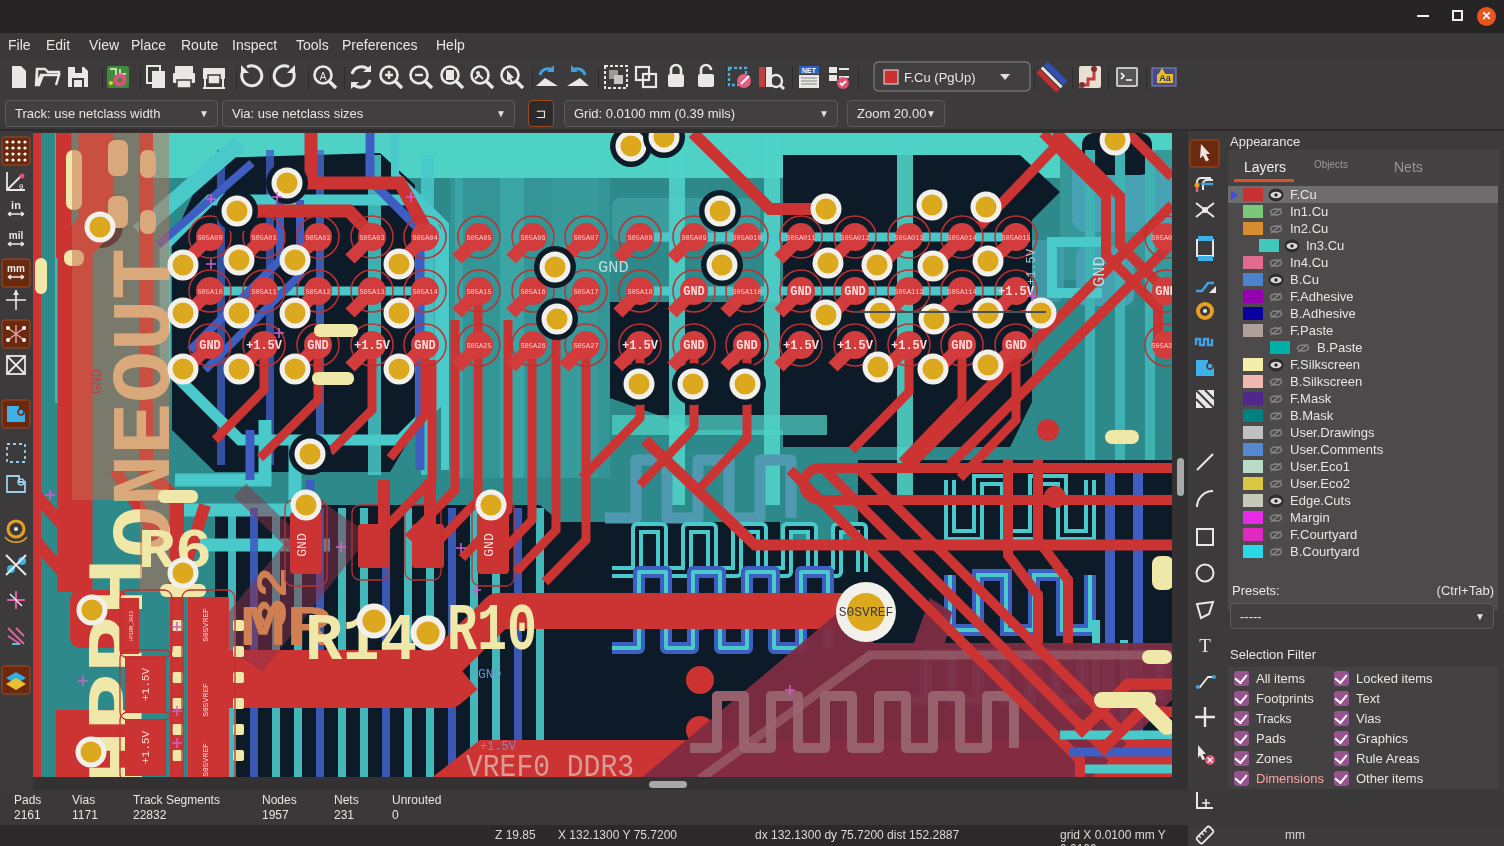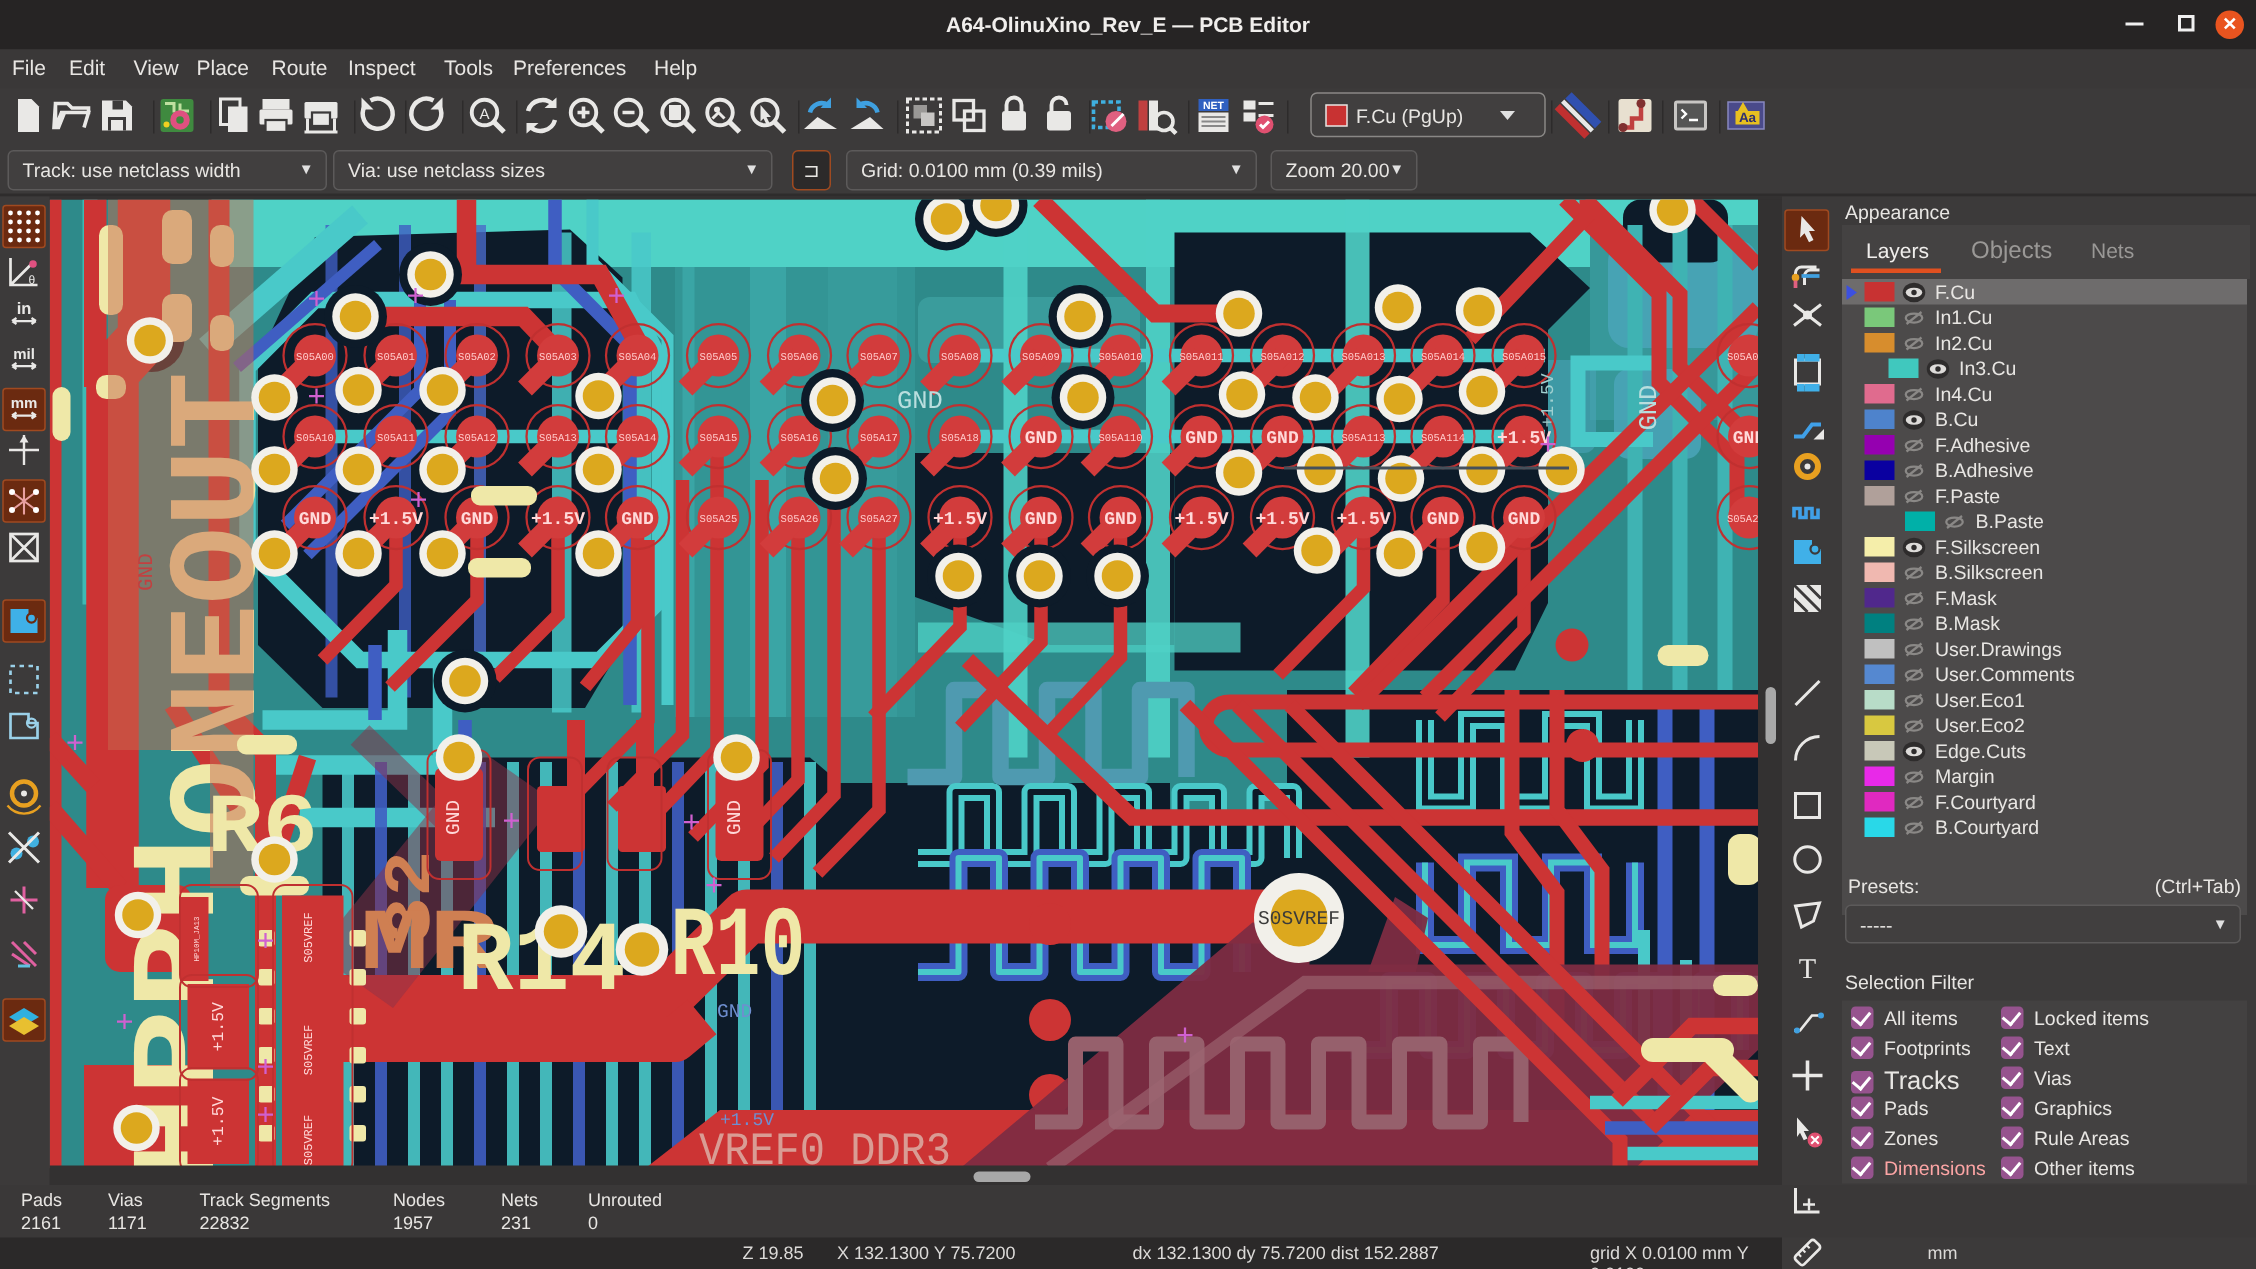--- a/index.html
+++ b/index.html
@@ -13,21 +13,20 @@
 .main { position:absolute; left:0; top:131px; width:1504px; height:659px; background:#333131; }
 .lefttb { position:absolute; left:0; top:131px; width:33px; height:659px; background:#3c3a3a; }
 .righttb { position:absolute; left:1188px; top:131px; width:34px; height:659px; background:#3c3a3a; z-index:4; }
 .panel { position:absolute; left:1222px; top:131px; width:282px; height:659px; background:#3c3a3a; }
 .status1 { position:absolute; left:0; top:790px; width:1504px; height:35px; background:#3a3838; color:#e8e6e3; font-size:12px; }
 .status2 { position:absolute; left:0; top:825px; width:1188px; height:21px; background:#2b2929; color:#dcdad8; font-size:12px; }
 .cb { width:15px; height:15px; background:#96538e; border-radius:3px; display:inline-block; position:relative; margin-right:7px; vertical-align:-3px; }
 .cb:after { content:""; position:absolute; left:3px; top:1px; width:6px; height:9px; border:solid #fff; border-width:0 2px 2px 0; transform:rotate(40deg); }
 </style></head><body>
 <div class="titlebar">
-    <div class="title">A64-OlinuXino_Rev_E — PCB Editor</div>
     <div style="position:absolute;right:75px;top:15px;width:12px;height:2px;background:#f0f0f0"></div>
     <div style="position:absolute;right:41px;top:10px;width:11px;height:11px;border:2px solid #f0f0f0"></div>
     <div style="position:absolute;right:8px;top:7px;width:19px;height:19px;border-radius:50%;background:#e9541f;color:#fff;font-size:12px;font-weight:bold;text-align:center;line-height:19px">✕</div>
   </div>
 <div class="menubar">
     <span style="left:8px">File</span>
     <span style="left:46px">Edit</span>
     <span style="left:89px">View</span>
     <span style="left:131px">Place</span>
     <span style="left:181px">Route</span>
@@ -907,21 +906,21 @@
           <rect x="-9" y="-4" width="18" height="8" rx="2" fill="none" stroke="#e9e8e6" stroke-width="1.8"></rect>
           <path d="M-5,-4 v3 M-1,-4 v3 M3,-4 v3" stroke="#e9e8e6" stroke-width="1.4"></path>
         </g>
       </g>
     </svg>
   </div>
 <div class="panel">
     <div style="position:absolute;left:8px;top:3px;font-size:13px;color:#e8e6e3">Appearance</div>
     <div style="position:absolute;left:6px;top:19px;right:4px;height:36px;background:#444242"></div>
     <div style="position:absolute;left:22px;top:28px;font-size:14px;color:#f0eeec">Layers</div>
-    <div style="position:absolute;left:92px;top:28px;font-size:16px;color:#9a9896">Objects</div>
+    <div style="position:absolute;left:92px;top:28px;font-size:10px;color:#9a9896">Objects</div>
     <div style="position:absolute;left:172px;top:28px;font-size:14px;color:#9a9896">Nets</div>
     <div style="position:absolute;left:12px;top:48px;width:60px;height:3px;background:#e05020"></div>
     <div style="position:absolute;left:6px;top:55px;width:270px;height:424px;background:#4c4a4a;overflow:hidden">
       <div style="position:absolute;left:0;top:0px;width:270px;height:17px;background:#6e6c6c;">
         <div style="position:absolute;left:3px;top:4px;width:0;height:0;border-left:7px solid #3c50e0;border-top:5px solid transparent;border-bottom:5px solid transparent"></div>
         <div style="position:absolute;left:15px;top:2px;width:20px;height:13px;background:#c83232"></div>
         <svg width="16" height="14" style="position:absolute;left:40px;top:2px">
           <ellipse cx="8" cy="7" rx="7.5" ry="6.5" fill="#2e2c2c"></ellipse>
           <ellipse cx="8" cy="7" rx="5.5" ry="3.2" fill="#dddbd9"></ellipse>
           <circle cx="8" cy="7" r="1.8" fill="#2e2c2c"></circle>
@@ -1103,21 +1102,21 @@
     </div>
     <div style="position:absolute;left:10px;top:452px;font-size:13px;color:#e8e6e3">Presets:</div>
     <div style="position:absolute;right:10px;top:452px;font-size:13px;color:#e8e6e3">(Ctrl+Tab)</div>
     <div class="dd" style="left:8px;top:472px;width:264px;height:26px">-----<span class="caret">▼</span></div>
     <div style="position:absolute;left:8px;top:516px;font-size:13px;color:#e8e6e3">Selection Filter</div>
     <div style="position:absolute;left:6px;top:536px;width:270px;height:122px;background:#434141"></div>
     <div style="position:absolute;left:12px;top:540px;font-size:13px;color:#e8e6e3"><span class="cb"></span>All items</div>
     <div style="position:absolute;left:112px;top:540px;font-size:13px;color:#e8e6e3"><span class="cb"></span>Locked items</div>
     <div style="position:absolute;left:12px;top:560px;font-size:13px;color:#e8e6e3"><span class="cb"></span>Footprints</div>
     <div style="position:absolute;left:112px;top:560px;font-size:13px;color:#e8e6e3"><span class="cb"></span>Text</div>
-    <div style="position:absolute;left:12px;top:580px;font-size:17px;color:#e8e6e3"><span class="cb"></span>Tracks</div>
+    <div style="position:absolute;left:12px;top:580px;font-size:12px;color:#e8e6e3"><span class="cb"></span>Tracks</div>
     <div style="position:absolute;left:112px;top:580px;font-size:13px;color:#e8e6e3"><span class="cb"></span>Vias</div>
     <div style="position:absolute;left:12px;top:600px;font-size:13px;color:#e8e6e3"><span class="cb"></span>Pads</div>
     <div style="position:absolute;left:112px;top:600px;font-size:13px;color:#e8e6e3"><span class="cb"></span>Graphics</div>
     <div style="position:absolute;left:12px;top:620px;font-size:13px;color:#e8e6e3"><span class="cb"></span>Zones</div>
     <div style="position:absolute;left:112px;top:620px;font-size:13px;color:#e8e6e3"><span class="cb"></span>Rule Areas</div>
     <div style="position:absolute;left:12px;top:640px;font-size:13px;color:#fca5a5"><span class="cb"></span>Dimensions</div>
     <div style="position:absolute;left:112px;top:640px;font-size:13px;color:#e8e6e3"><span class="cb"></span>Other items</div>
   </div>
 <div class="status1">
     <div style="position:absolute;left:14px;top:3px">Pads</div>

